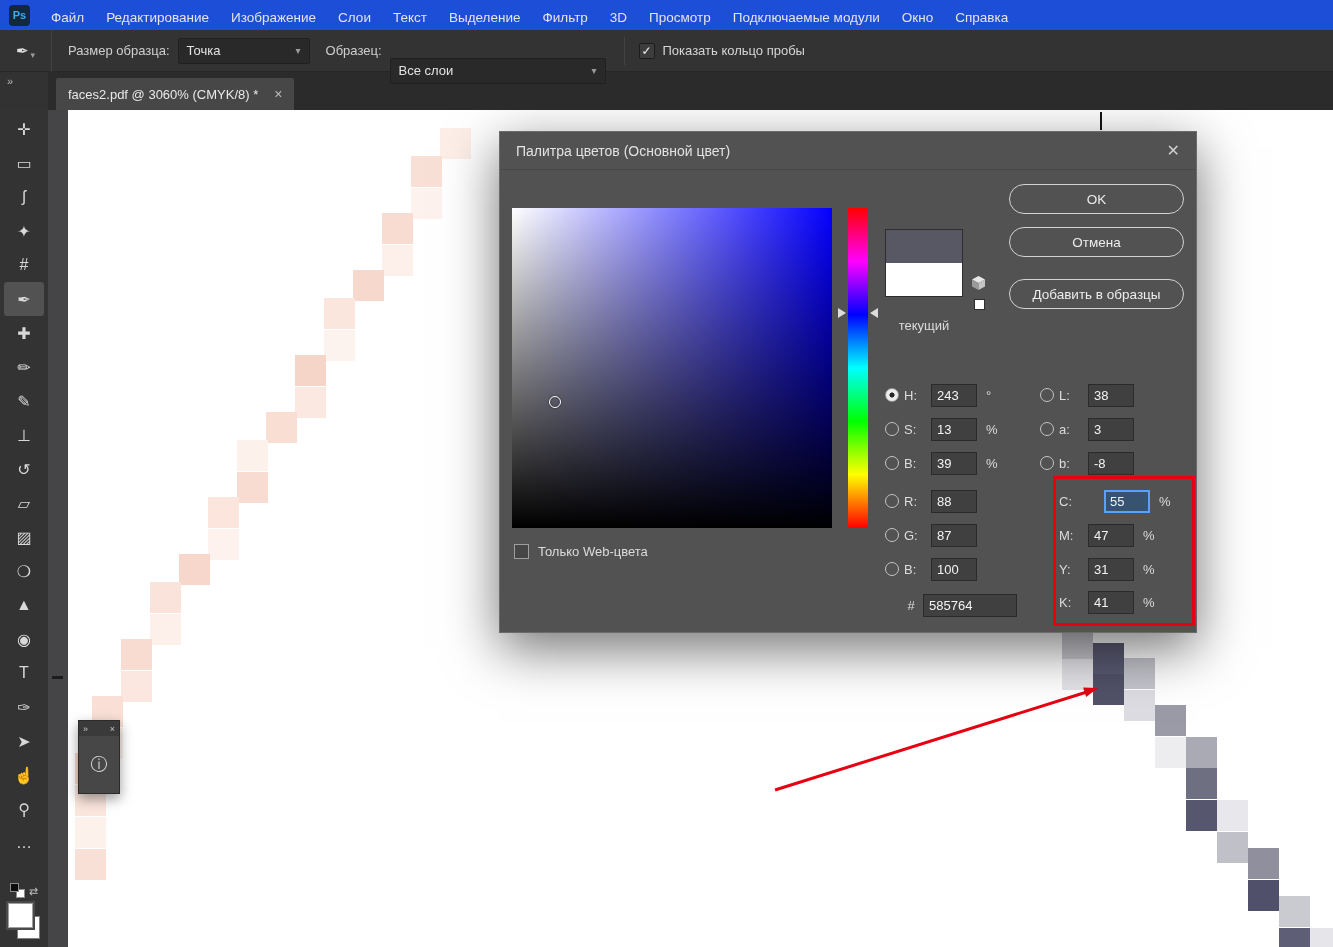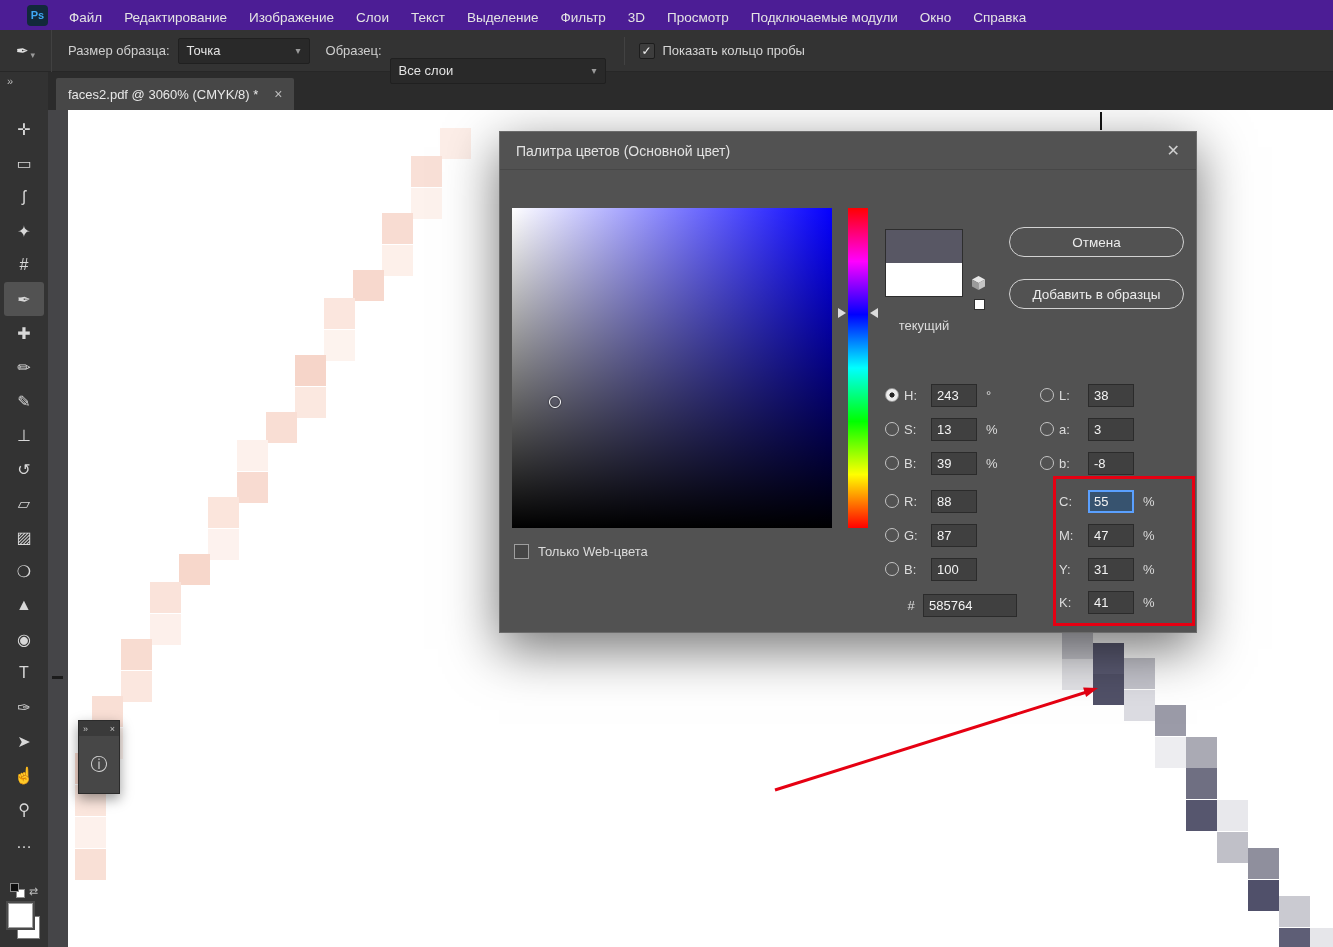--- a/index.html
+++ b/index.html
@@ -5,22 +5,22 @@
   * { box-sizing: border-box; }
   html,body { margin:0; padding:0; }
   body {
     width:1333px; height:947px; overflow:hidden;
     font-family:"Liberation Sans", sans-serif;
     background:#ffffff; position:relative;
   }
   .app { position:relative; width:1333px; height:947px; }
 
   
-  .menubar { position:absolute; top:0; left:0; right:0; height:30px; background:#4c1d95;
-             display:flex; align-items:center; padding-left:24px; z-index:20; }
+  .menubar { position:absolute; top:0; left:0; right:0; height:30px; background:#1d4ed8;
+             display:flex; align-items:center; padding-left:6px; z-index:20; }
   .ps-logo { width:21px; height:21px; border-radius:4px; background:#12293b; color:#3fa9f5;
              font-size:11px; font-weight:bold; display:flex; align-items:center; justify-content:center;
              margin:0 10px 0 3px; }
   .menu-items { display:flex; align-items:flex-end; height:36px; }
   .menu-item { color:#e4e4e4; font-size:13.5px; padding:0 11px; line-height:30px; white-space:nowrap; cursor:default; }
 
   
   .optionsbar { position:absolute; top:30px; left:0; right:0; height:42px; background:#333333;
                 border-bottom:1px solid #272727; display:flex; align-items:center; z-index:19; }
   .ob-tool { width:52px; height:42px; display:flex; align-items:center; justify-content:center;
@@ -116,21 +116,21 @@
              font-family:inherit; display:flex; align-items:center; justify-content:center; }
 
   .vrow { position:absolute; display:flex; align-items:center; gap:5px; height:24px; }
   .radio { width:14px; height:14px; border-radius:50%; border:1px solid #c3c3c3; background:transparent; flex:0 0 14px; }
   .radio.on { border:1px solid #9a9a9a; background:radial-gradient(circle, #262626 0 2.5px, #ededed 2.6px); }
   .radio-spacer { width:14px; height:14px; flex:0 0 14px; }
   .vlabel { color:#dcdcdc; font-size:13px; width:22px; }
   .vlabel.r { width:24px; }
   .vfield { width:46px; height:23px; background:#404040; border:1px solid #2b2b2b; color:#f3f3f3;
             font-size:13px; padding:0 5px; font-family:inherit; }
-  .vfield.focus { border:2px solid #5aa0ff; padding:0 4px; background:#37536f; }
+  .vfield.focus { border:2px solid #5aa0ff; padding:0 4px; background:#37536f;margin-left:16px; }
   .hexfield { width:94px; }
   .vsuffix { color:#dcdcdc; font-size:13px; margin-left:4px; }
   .hex-hash { color:#dcdcdc; font-size:13px; width:14px; text-align:center; }
 
   .web-only { position:absolute; left:14px; top:412px; display:flex; align-items:center; }
   .wc-box { width:15px; height:15px; border:1px solid #9e9e9e; background:#464646; }
   .wc-label { color:#dcdcdc; font-size:13px; margin-left:9px; }
 
   .cmyk-highlight { position:absolute; left:553px; top:344px; width:142px; height:150px;
                     border:3px solid #e60012; pointer-events:none; z-index:3; }
@@ -316,20 +316,21 @@
         </div>
         <div class="sw-label sw-current-label">текущий</div>
 
         <svg class="gamut-cube" width="15" height="15" viewBox="0 0 15 15">
           <polygon points="7.5,0 14,3.5 7.5,7 1,3.5" fill="#e8e8e8"></polygon>
           <polygon points="1,3.5 7.5,7 7.5,14 1,10.5" fill="#9a9a9a"></polygon>
           <polygon points="14,3.5 7.5,7 7.5,14 14,10.5" fill="#c4c4c4"></polygon>
         </svg>
         <div class="gamut-swatch"></div>
 
+        <button class="dlg-btn" style="top:52px">OK</button>
         <button class="dlg-btn" style="top:95px">Отмена</button>
         <button class="dlg-btn" style="top:147px">Добавить в образцы</button>
 
         <div class="vrow" style="left:385px;top:251px">
           <span class="radio on"></span>
           <span class="vlabel">H:</span>
           <input class="vfield" value="243" style="">
           <span class="vsuffix">°</span>
         </div>
         <div class="vrow" style="left:385px;top:285px">

